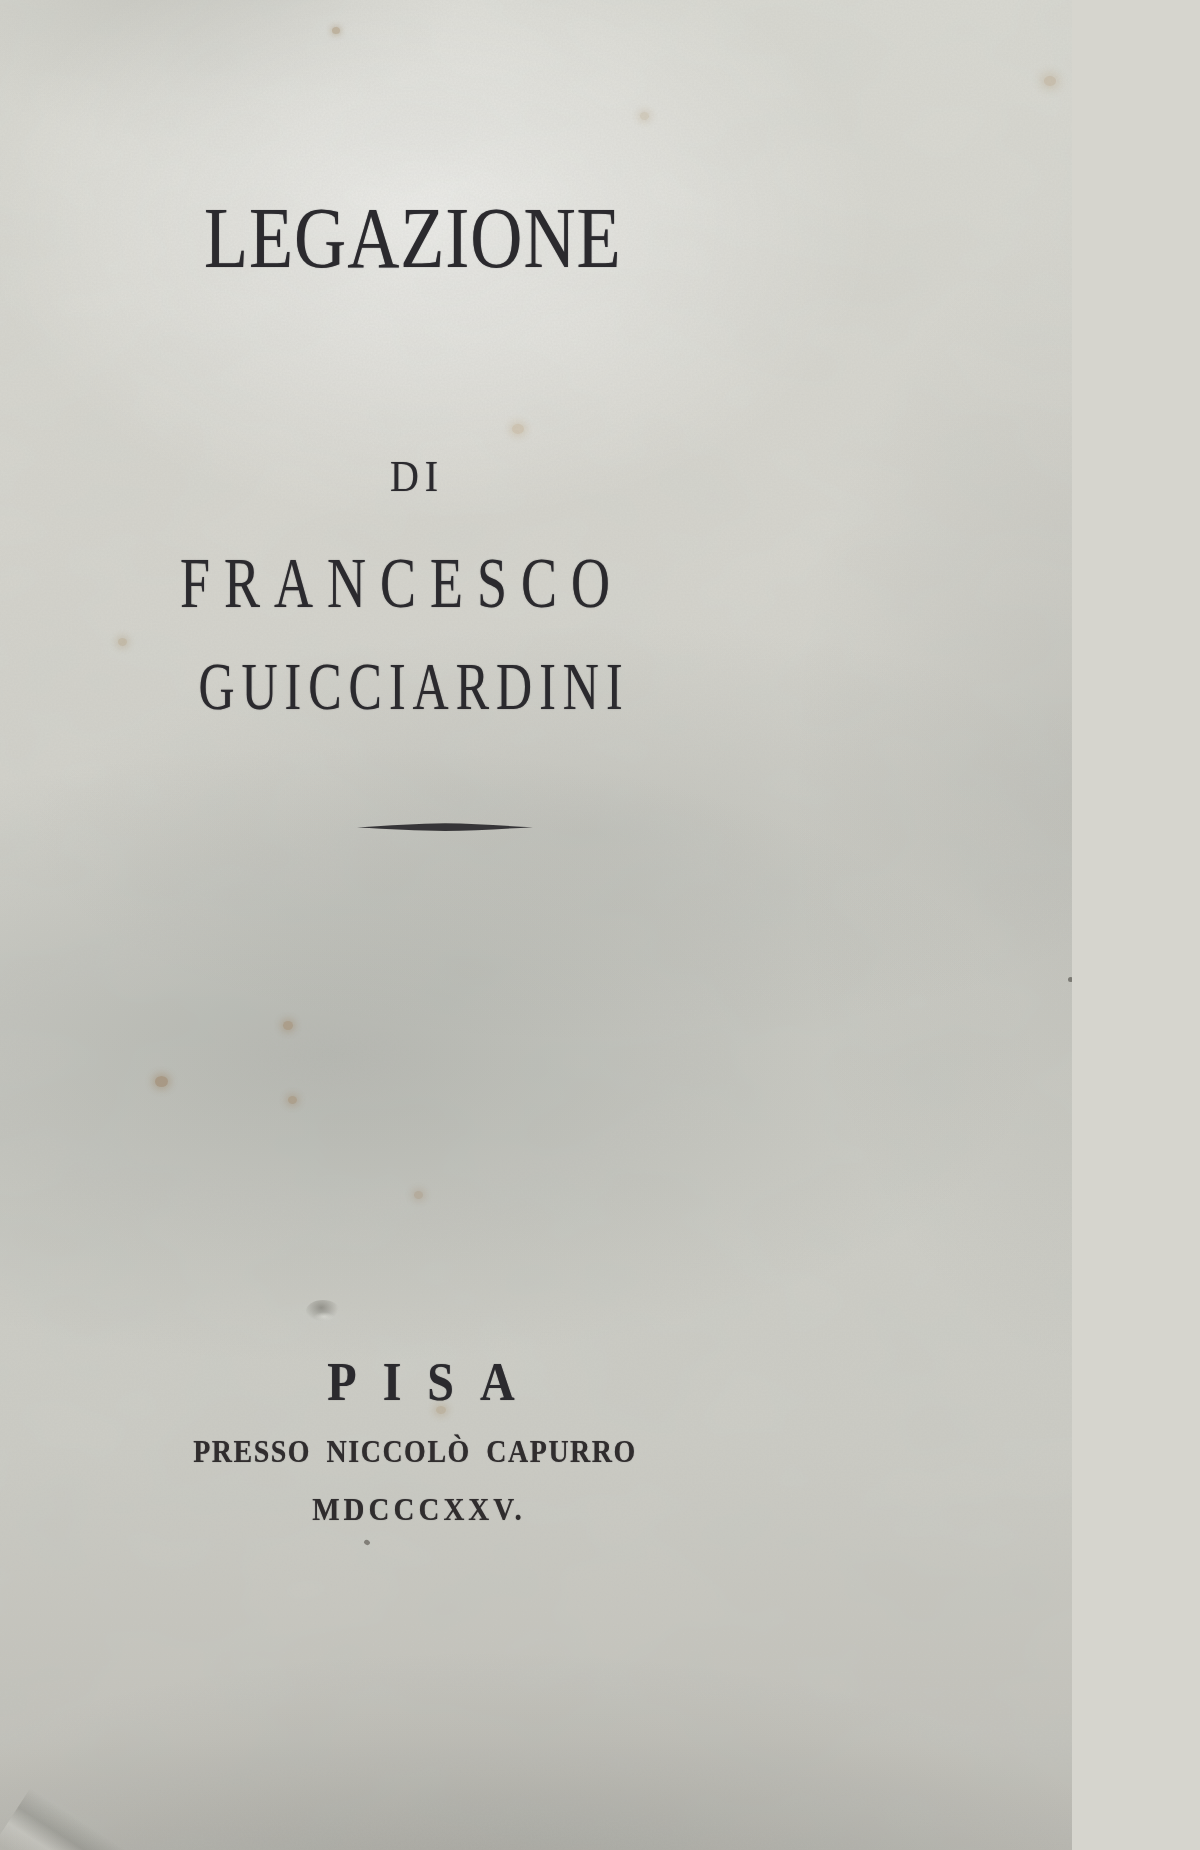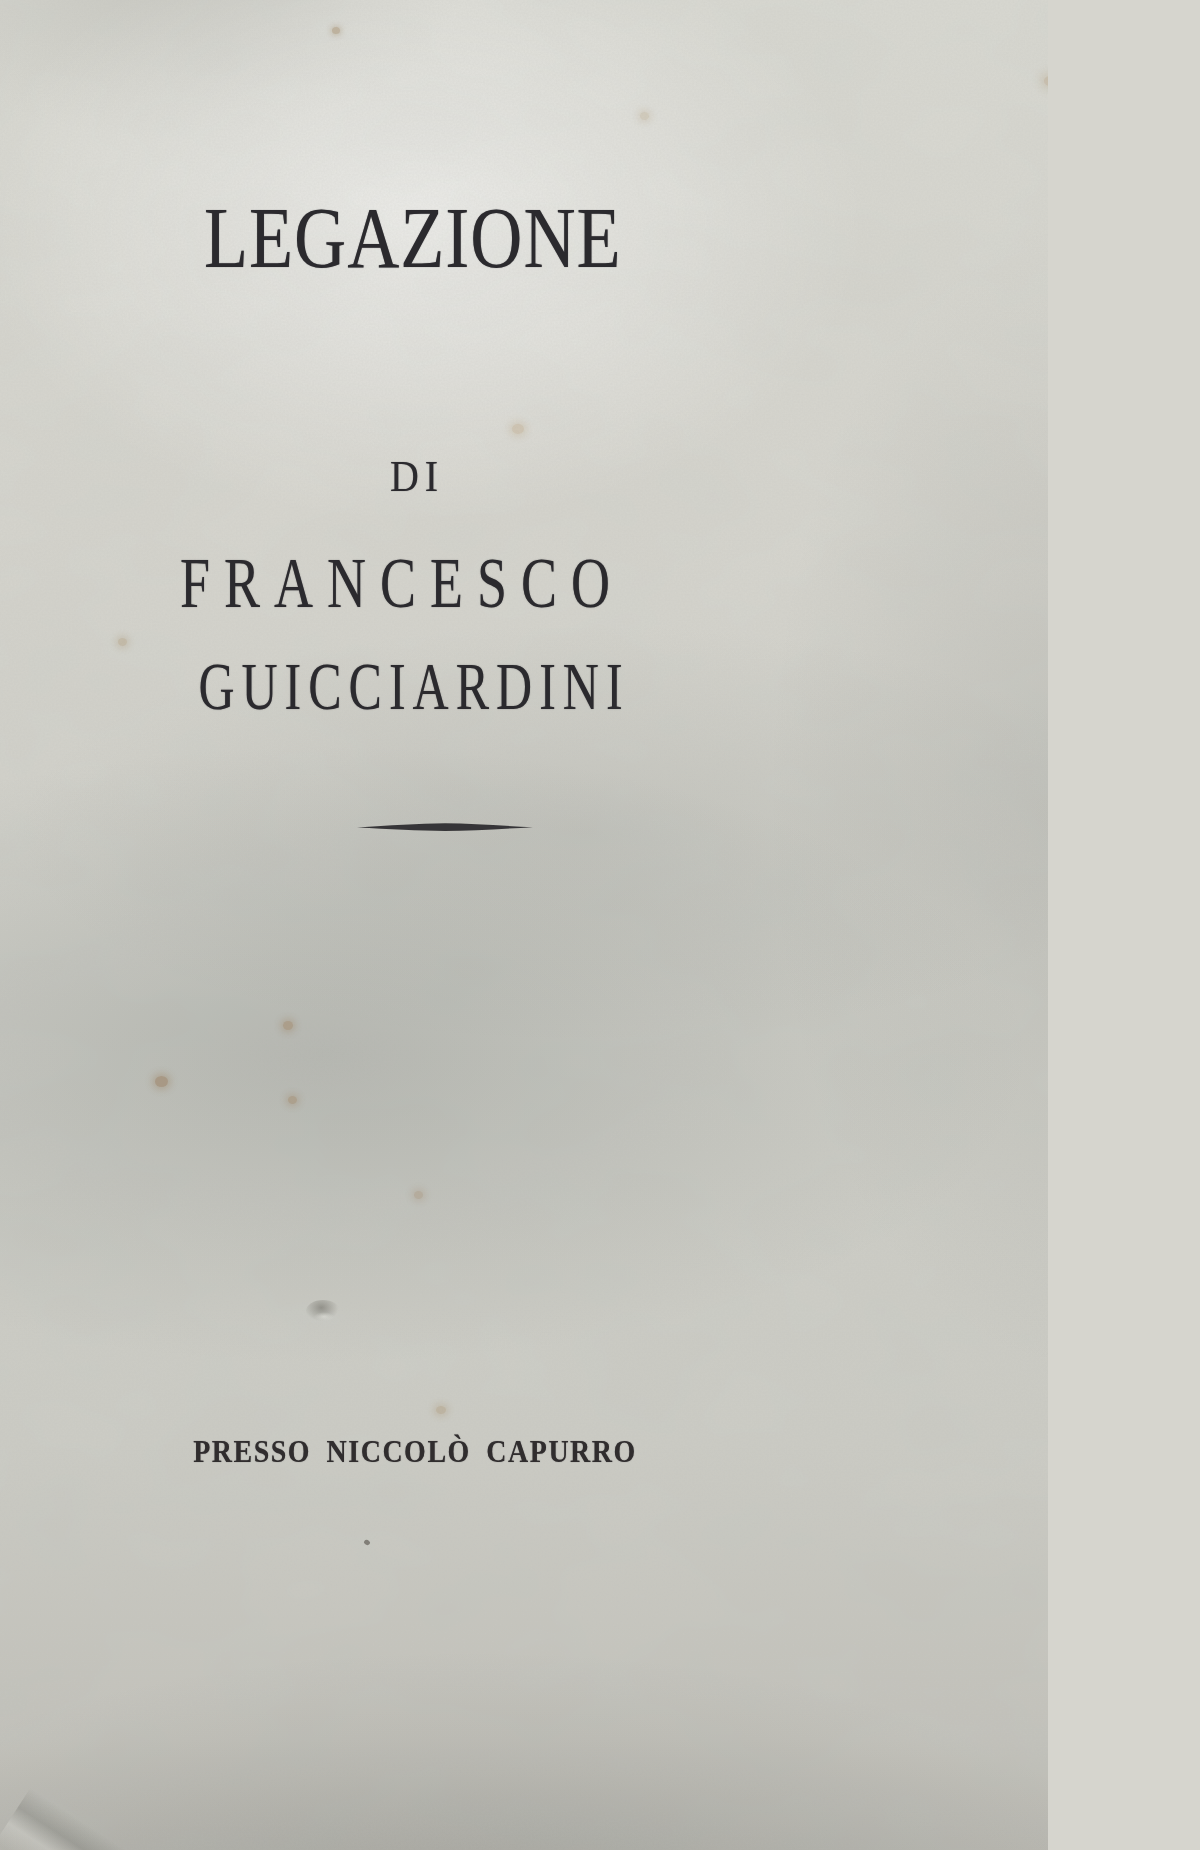--- a/index.html
+++ b/index.html
@@ -15,20 +15,21 @@
     overflow: hidden;
     
     background:
       radial-gradient(ellipse 640px 430px at 40% 12%, rgba(255,255,255,0.55), rgba(255,255,255,0) 70%),
       radial-gradient(ellipse 430px 250px at 16% -2%, rgba(92,92,86,0.14), rgba(92,92,86,0) 70%),
       radial-gradient(ellipse 980px 430px at 31% 57%, rgba(86,94,91,0.22), rgba(86,94,91,0) 72%),
       radial-gradient(ellipse 820px 300px at 56% 45%, rgba(90,96,92,0.12), rgba(90,96,92,0) 70%),
       radial-gradient(ellipse 430px 820px at 102% 43%, rgba(78,82,78,0.13), rgba(78,82,78,0) 70%),
       radial-gradient(ellipse 900px 340px at 45% 103%, rgba(70,72,68,0.18), rgba(70,72,68,0) 75%),
       linear-gradient(180deg, #dadad3 0%, #d7d6cf 28%, #d0d0c9 55%, #cdcdc6 78%, #c4c3bc 94%, #b9b8b1 100%);
+    padding-left: 24px;
   }
   .grain { position: absolute; left: 0; top: 0; pointer-events: none; }
 
   .text-block {
     position: absolute; left: 0; top: 0;
     width: 840px; height: 1850px; 
   }
   .line {
     position: absolute; left: 0; width: 100%;
     text-align: center; line-height: 1; white-space: nowrap;
@@ -118,22 +119,28 @@
     <div class="line l-author2">
       <span class="tx">GUICCIARDINI</span>
     </div>
 
     <div class="line l-rule">
       <svg width="178" height="14" viewBox="0 0 178 14" aria-hidden="true">
         <path d="M1,7.5 C34,5.6 62,3.6 89,3.3 C116,3.6 146,5.8 177,7.2 C146,8.9 116,10.9 89,11 C62,10.8 34,9 1,7.5 Z" fill="#2a292c" opacity="0.92"></path>
       </svg>
     </div>
 
+    <div class="line l-city">
+      <span class="tx">PISA</span>
+    </div>
     <div class="line l-press">
       <span class="tx">PRESSO NICCOLÒ CAPURRO</span>
+    </div>
+    <div class="line l-year">
+      <span class="tx">MDCCCXXV.</span>
     </div>
   </div>
 
   <div class="spot" style="left:332px; top:27px;  width:8px;  height:7px;  background:rgba(152,122,82,0.40); box-shadow:0 0 5px 2px rgba(152,122,82,0.25);"></div>
   <div class="spot" style="left:1044px; top:76px; width:12px; height:10px; background:rgba(170,140,98,0.30); box-shadow:0 0 8px 4px rgba(170,140,98,0.22);"></div>
   <div class="spot" style="left:640px; top:112px; width:9px;  height:8px;  background:rgba(172,146,106,0.25); box-shadow:0 0 6px 3px rgba(172,146,106,0.18);"></div>
   <div class="spot" style="left:512px; top:424px; width:12px; height:10px; background:rgba(176,144,96,0.28); box-shadow:0 0 7px 3px rgba(176,144,96,0.20);"></div>
   <div class="spot" style="left:118px; top:638px; width:9px;  height:8px;  background:rgba(162,132,90,0.30); box-shadow:0 0 6px 3px rgba(162,132,90,0.20);"></div>
   <div class="spot" style="left:283px; top:1021px; width:10px; height:9px; background:rgba(152,116,74,0.38); box-shadow:0 0 6px 3px rgba(152,116,74,0.25);"></div>
   <div class="spot" style="left:155px; top:1076px; width:13px; height:11px; background:rgba(142,106,66,0.42); box-shadow:0 0 7px 3px rgba(142,106,66,0.28);"></div>

